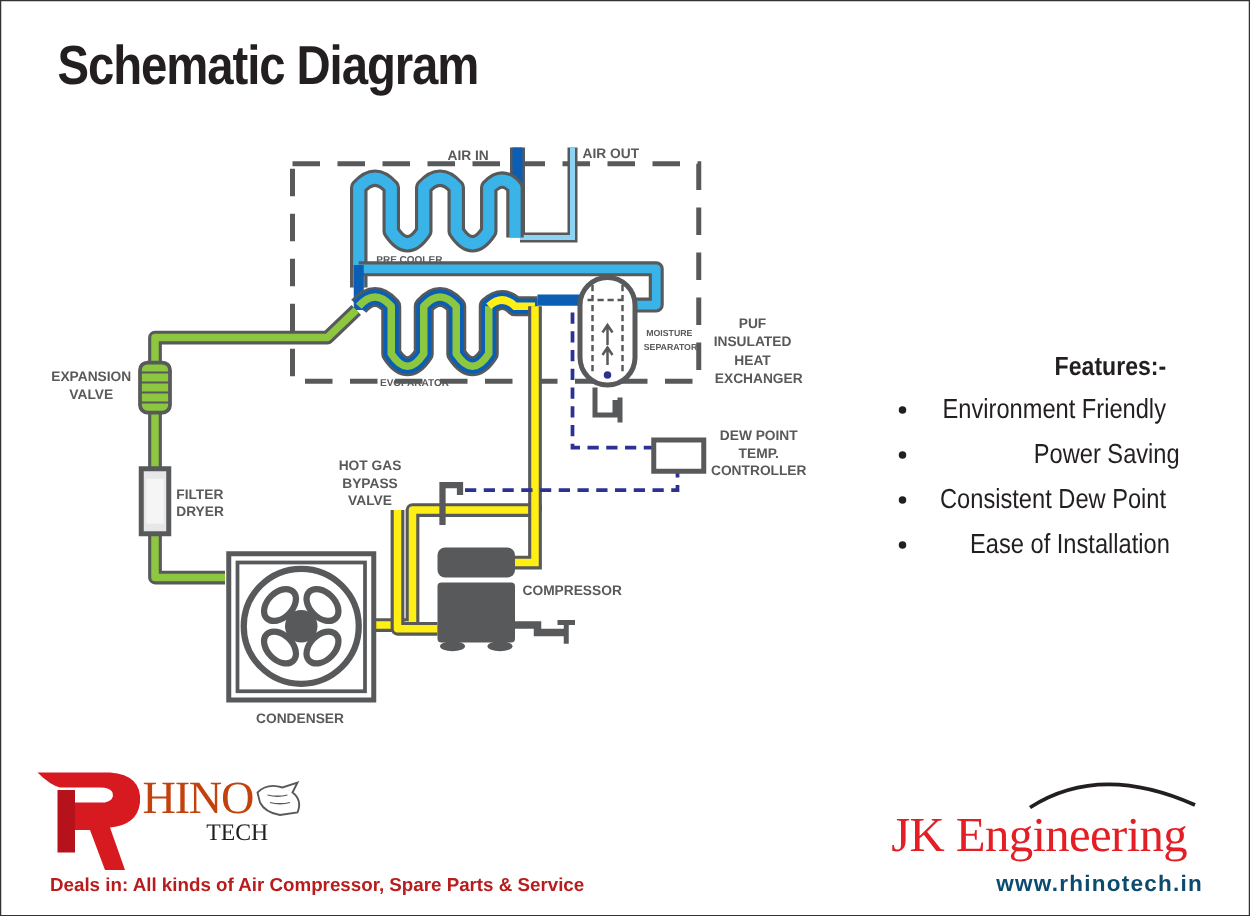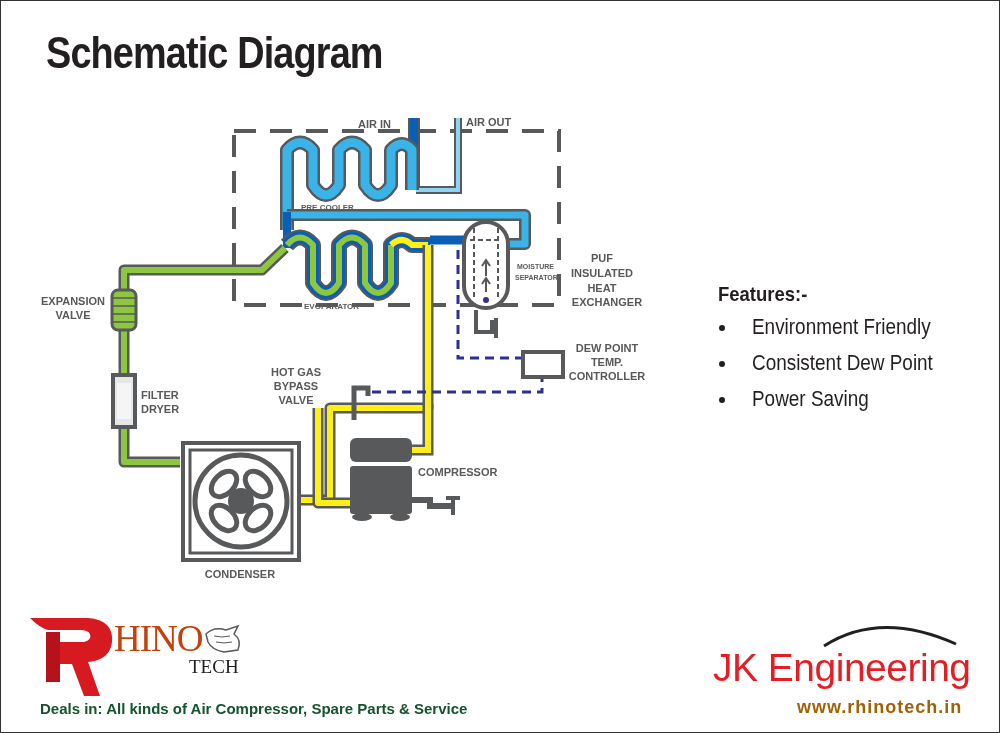--- a/index.html
+++ b/index.html
@@ -2,32 +2,32 @@
 <html><head>
 <meta charset="utf-8">
 <style>
   html, body { margin: 0; padding: 0; background: #ffffff; }
   body { width: 1000px; height: 733px; position: relative; overflow: hidden; font-family: "Liberation Sans", sans-serif; }
   .frame { position: absolute; left: 0; top: 0; width: 998px; height: 731px; border: 1px solid #333; background: #fff; }
   .title { position: absolute; left: 46px; top: 28px; font-family: "Liberation Sans", sans-serif; font-weight: bold; font-size: 44px; color: #231f20; letter-spacing: -1px; transform: scaleX(0.86); transform-origin: left top; }
   svg.diagram { position: absolute; left: 0; top: 0; }
   .lbl { font-family: "Liberation Sans", sans-serif; font-weight: bold; font-size: 11px; fill: #58595b; }
   .lbl-sm { font-family: "Liberation Sans", sans-serif; font-weight: bold; font-size: 8px; fill: #58595b; }
-  .features { position: absolute; left: 718px; top: 282px; color: #231f20; }
+  .features { position: absolute; left: 718px; top: 282px; color: #231f20; text-align: right; }
   .features h3 { margin: 0 0 6px 0; font-size: 21px; font-weight: bold; transform: scaleX(0.88); transform-origin: left top; }
   .features ul { list-style: none; margin: 0; padding: 0; }
   .features li { position: relative; font-size: 22px; height: 36px; line-height: 30px; padding-left: 34px; white-space: nowrap; }
   .features li .dot { position: absolute; left: 1px; top: 13px; width: 6px; height: 6px; border-radius: 50%; background: #231f20; }
   .features li .txt { display: inline-block; transform: scaleX(0.86); transform-origin: left center; }
   .rhino-logo { position: absolute; left: 26px; top: 612px; width: 230px; height: 86px; }
   .hino { position: absolute; left: 88px; top: 5px; font-family: "Liberation Serif", serif; font-size: 37px; color: #c2410c; letter-spacing: -1px; }
-  .tech { position: absolute; left: 139px; top: 44px; font-family: "Liberation Serif", serif; font-size: 19px; color: #231f20; margin-left: 24px; }
-  .deals { position: absolute; left: 40px; top: 700px; font-weight: bold; font-size: 15px; color: #14532d; white-space: nowrap; }
-  .jk { position: absolute; left: 713px; top: 646px; font-family: Liberation Sans, sans-serif; font-size: 39px; color: #e31e24; white-space: nowrap; letter-spacing: -0.5px; }
-  .web { position: absolute; left: 797px; top: 697px; font-weight: bold; font-size: 18px; color: #a16207; letter-spacing: 1px; }
+  .tech { position: absolute; left: 139px; top: 44px; font-family: "Liberation Serif", serif; font-size: 19px; color: #231f20; }
+  .deals { position: absolute; left: 40px; top: 700px; font-weight: bold; font-size: 15px; color: #b91c1c; white-space: nowrap; }
+  .jk { position: absolute; left: 713px; top: 646px; font-family: Liberation Serif, serif; font-size: 39px; color: #e31e24; white-space: nowrap; letter-spacing: -0.5px; }
+  .web { position: absolute; left: 797px; top: 697px; font-weight: bold; font-size: 18px; color: #0c4a6e; letter-spacing: 1px; }
 </style>
 </head>
 <body>
 
 <div class="frame"></div>
 
 <div class="title">Schematic Diagram</div>
 
 <svg class="diagram" width="1000" height="733" viewBox="0 0 1000 733">
 
@@ -141,22 +141,23 @@
   <text class="lbl" x="607" y="366" text-anchor="middle">TEMP.</text>
   <text class="lbl" x="607" y="380" text-anchor="middle">CONTROLLER</text>
   <text class="lbl" x="418" y="476">COMPRESSOR</text>
   <text class="lbl" x="240" y="578" text-anchor="middle">CONDENSER</text>
 </svg>
 
 <div class="features">
   <h3>Features:-</h3>
   <ul>
     <li><span class="dot"></span><span class="txt">Environment Friendly</span></li>
+    <li><span class="dot"></span><span class="txt">Power Saving</span></li>
     <li><span class="dot"></span><span class="txt">Consistent Dew Point</span></li>
-    <li><span class="dot"></span><span class="txt">Power Saving</span></li>
+    <li><span class="dot"></span><span class="txt">Ease of Installation</span></li>
   </ul>
 </div>
 
 <div class="rhino-logo">
   <svg width="90" height="86" viewBox="0 0 90 86" style="position:absolute;left:0;top:0">
     <path d="M4 6 L62 6 Q88 8 86 30 Q84 48 62 50 L74 84 L58 84 L46 52 L34 52 L34 30 L58 30 Q66 28 64 22 Q62 18 54 18 L22 18 Q14 16 4 6 Z" fill="#d71920"></path>
     <path d="M20 20 L34 20 L34 70 L20 70 Z" fill="#b5121b"></path>
   </svg>
   <span class="hino">HINO</span>
   <svg width="40" height="30" viewBox="0 0 40 30" style="position:absolute;left:178px;top:12px">

